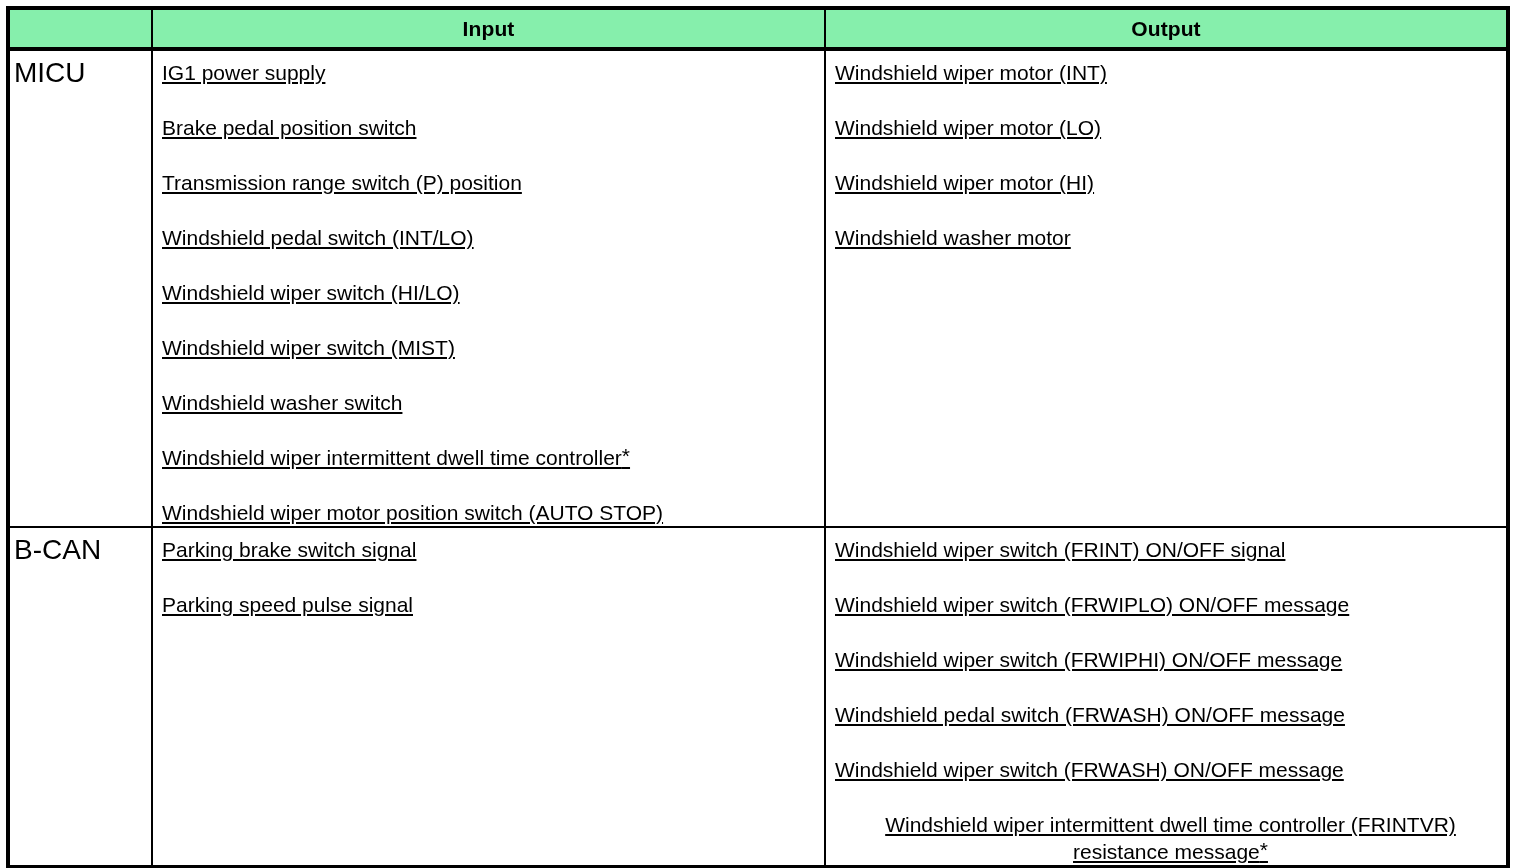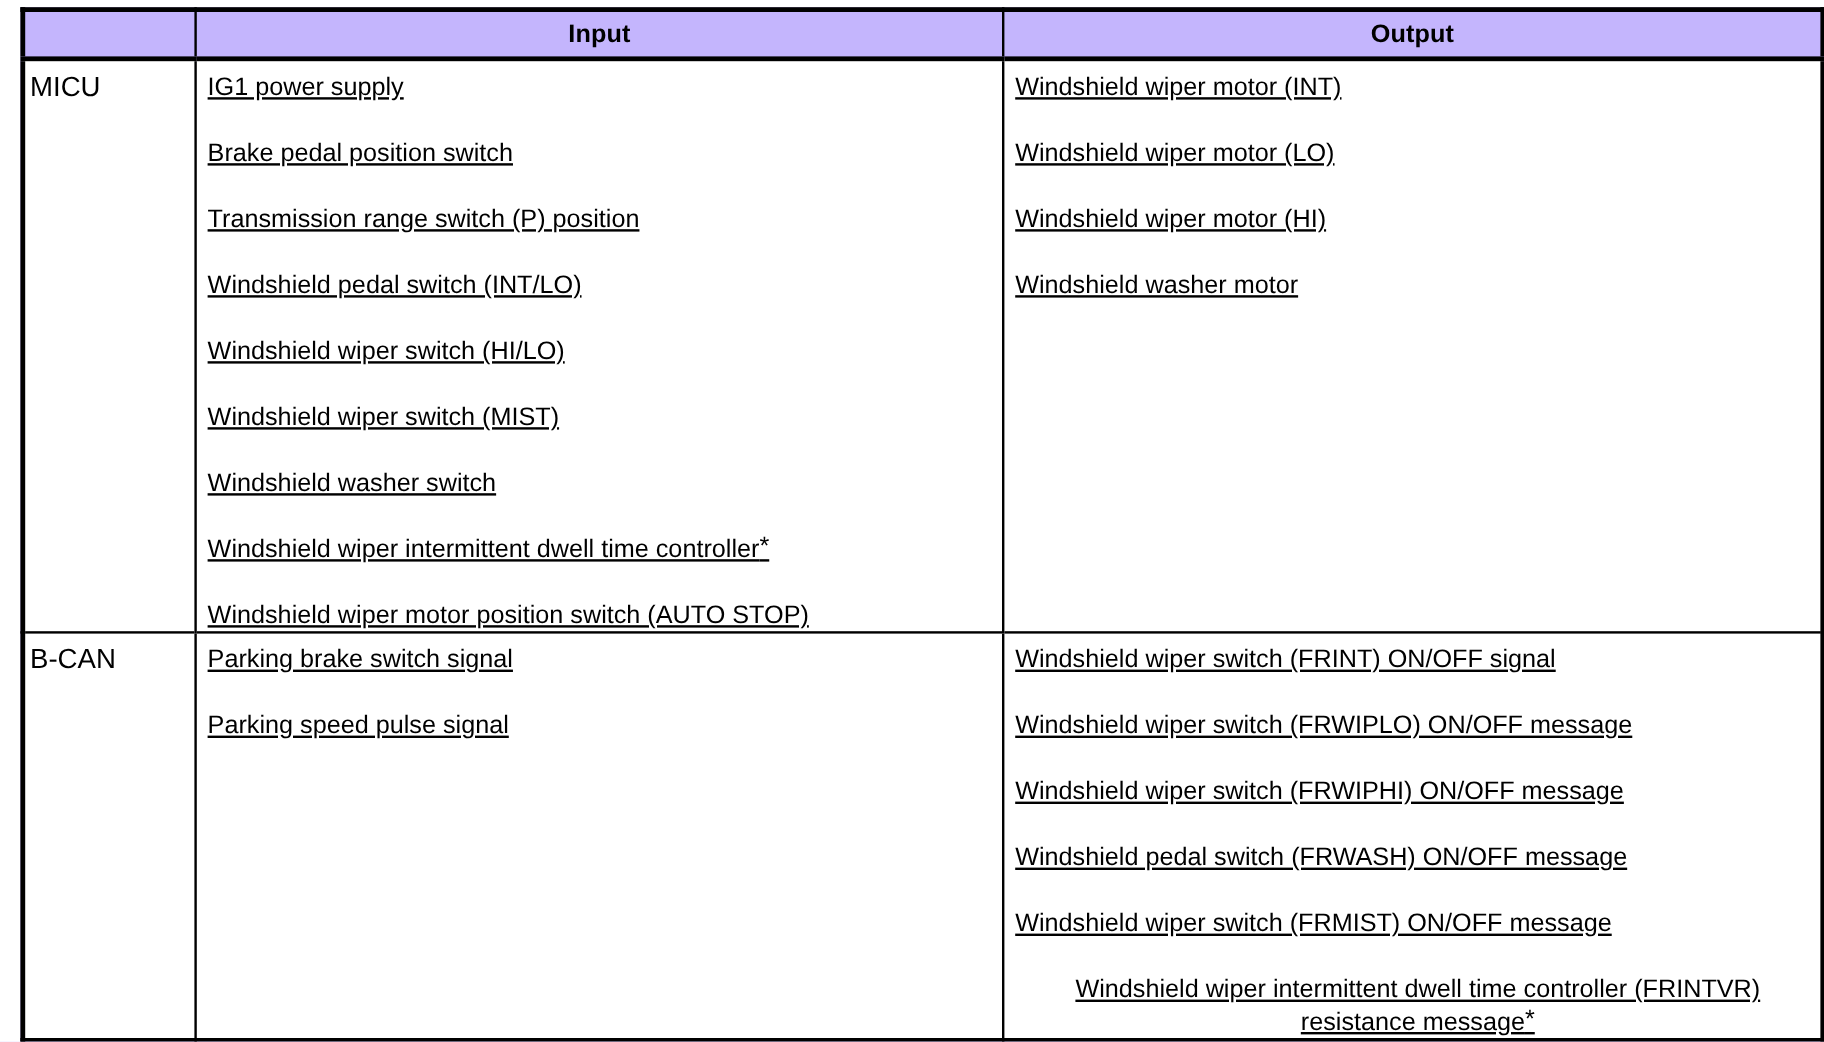--- a/index.html
+++ b/index.html
@@ -17,28 +17,28 @@
 
   .sheet {
     position: relative;
     width: 1520px;
     height: 868px;
   }
 
   
   .io-table {
     position: absolute;
-    left: 17px;
+    left: 6px;
     top: 6px;
     width: 1500px;         
     height: 852px;         
     border-collapse: collapse;
     table-layout: fixed;
     border: 4px solid #000000;
-    background: #c4b5fd;
+    background: #86efac;
   }
 
   .io-table col.c-sys { width: 144px; }   
   .io-table col.c-in  { width: 673px; }   
   .io-table col.c-out { width: 683px; }
 
   
   thead th {
     border-bottom: 4px solid #000000;
     border-right: 2px solid #000000;
@@ -72,21 +72,21 @@
   .cell-sys {
     padding: 8px 0 0 4px;
   }
   .cell-list {
     padding: 8px 0 0 9px;
     text-decoration: underline;
   }
 
   .sys-name {
     display: block;
-    font-size: 23px;
+    font-size: 28px;
     line-height: 27px;
     white-space: nowrap;
   }
 
   .entry {
     display: block;
     font-size: 21px;
     line-height: 27px;
     margin: 0 0 28px 0;
     white-space: pre-line;
@@ -168,21 +168,21 @@
         <td class="cell-list">
           <span class="entry">Parking brake switch signal</span>
           <span class="entry">Parking speed pulse signal</span>
         </td>
 
         <td class="cell-list">
           <span class="entry">Windshield wiper switch (FRINT) ON/OFF signal</span>
           <span class="entry">Windshield wiper switch (FRWIPLO) ON/OFF message</span>
           <span class="entry">Windshield wiper switch (FRWIPHI) ON/OFF message</span>
           <span class="entry">Windshield pedal switch (FRWASH) ON/OFF message</span>
-          <span class="entry">Windshield wiper switch (FRMIST) ON/OFF message</span>
+          <span class="entry">Windshield wiper switch (FRWASH) ON/OFF message</span>
           <span class="entry wrap">Windshield wiper intermittent dwell time controller (FRINTVR) resistance message<sup class="star">*</sup></span>
         </td>
       </tr>
 
     </tbody>
   </table>
 
 </div>
 
 </body></html>

